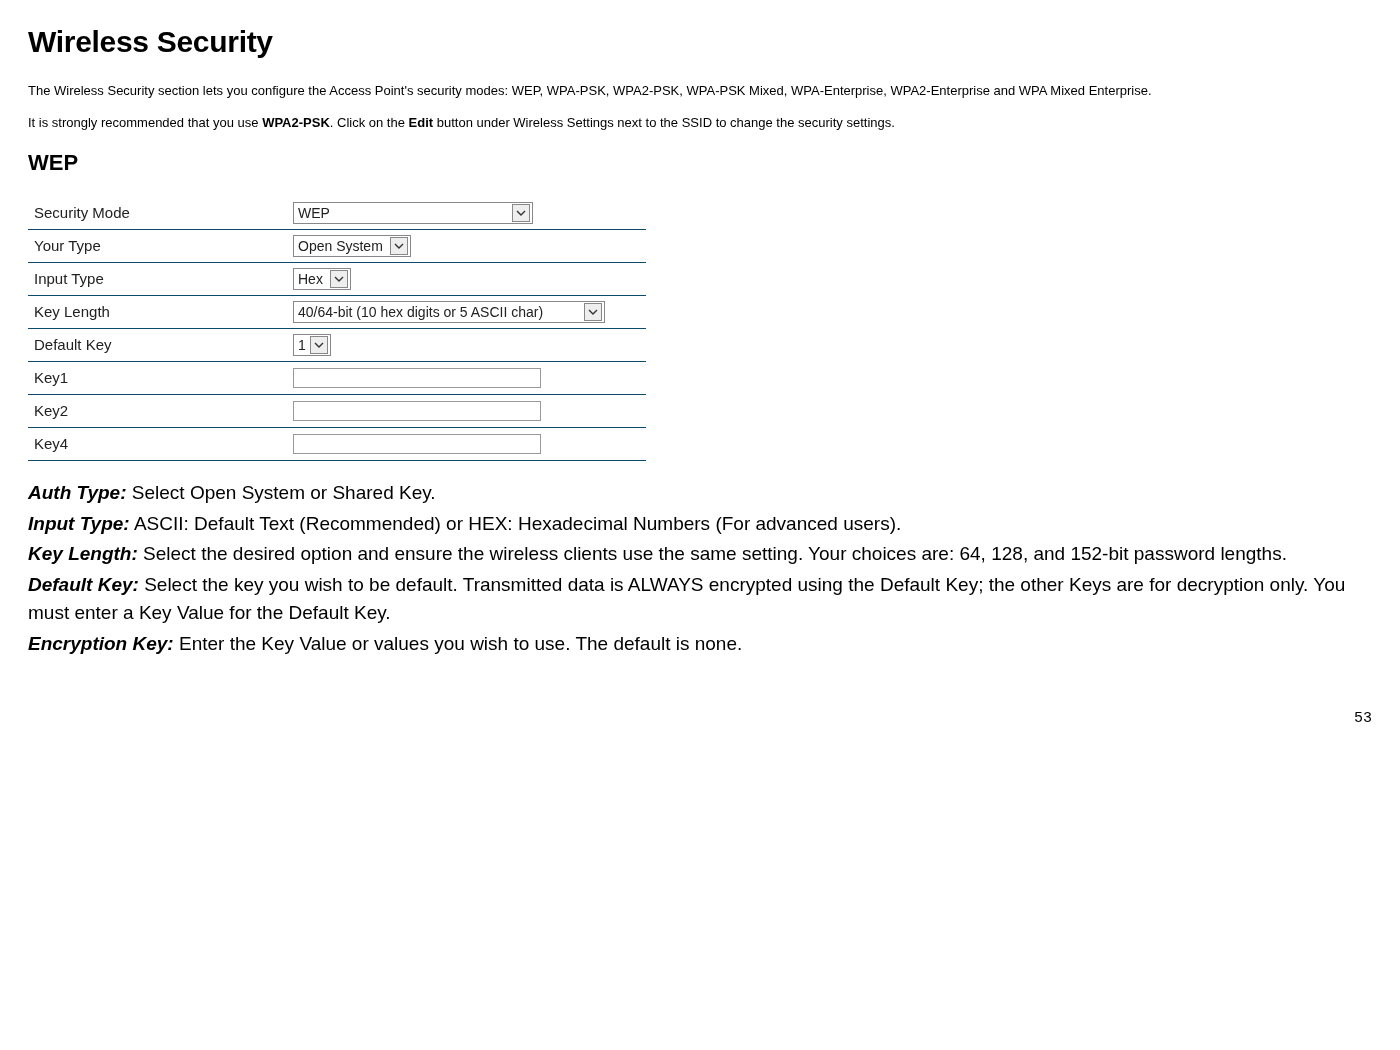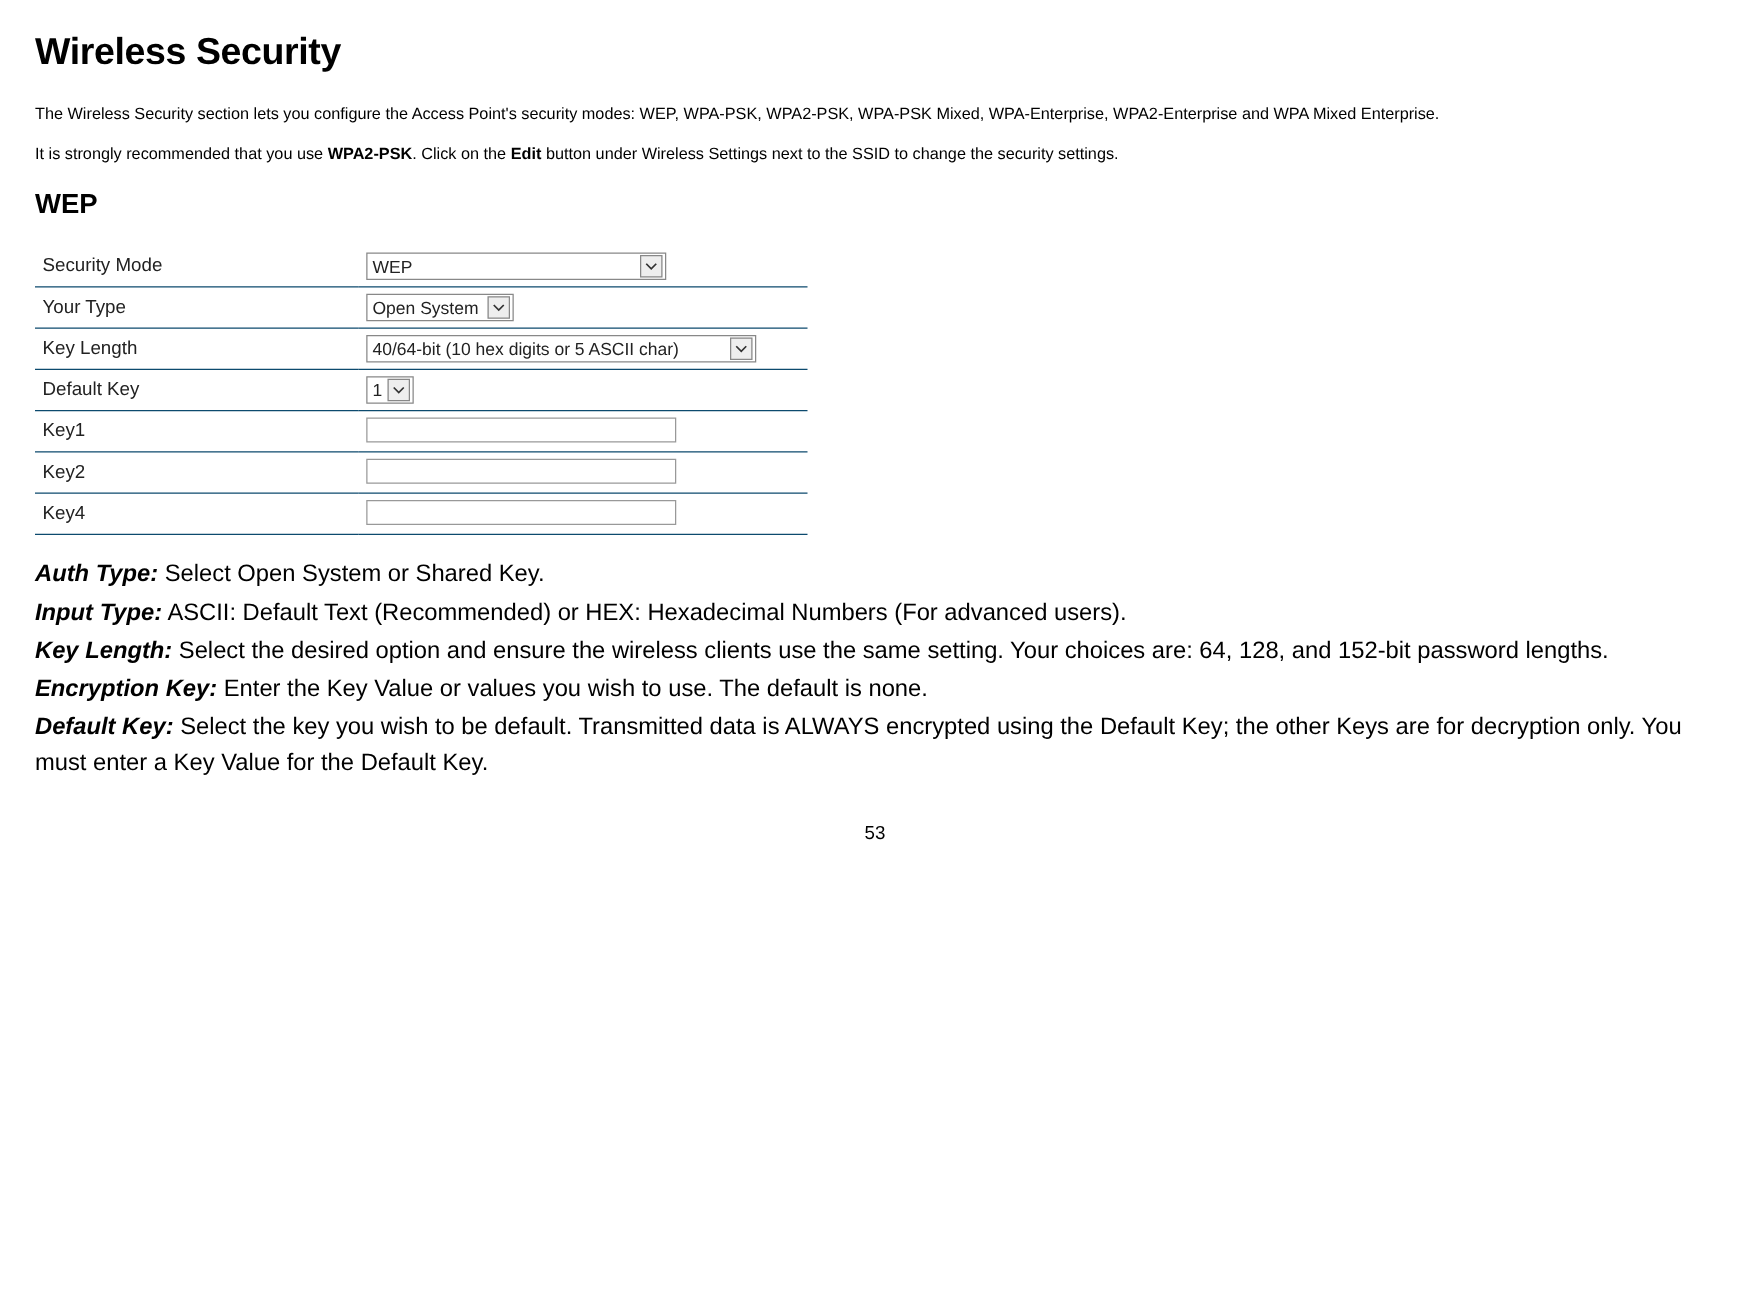--- a/index.html
+++ b/index.html
@@ -83,24 +83,24 @@
   .sel-keylen { width: 312px; }
   .sel-defkey { width: 38px; }
   .inp-key { width: 248px; }
   .definitions p {
     margin: 0 0 2px 0;
     font-size: 19px;
     line-height: 1.5;
   }
   .definitions .bold { font-weight: 700; font-style: italic; }
   .page-number {
-    text-align: center;
-    font-family: Liberation Sans, sans-serif;
+    text-align: right;
+    font-family: Liberation Mono, monospace;
     font-size: 15px;
-    margin-top: 31px;
+    margin-top: 50px;
   }
 </style>
 </head>
 <body>
 
 <h1 class="page-title">Wireless Security</h1>
 
 <p class="body">The Wireless Security section lets you configure the Access Point's security modes: WEP, WPA-PSK, WPA2-PSK, WPA-PSK Mixed, WPA-Enterprise, WPA2-Enterprise and WPA Mixed Enterprise.</p>
 
 <p class="body">
@@ -131,20 +131,33 @@
         <span class="sel-text">Open System</span>
         <span class="caret">
           <svg width="10" height="10" viewBox="0 0 10 10">
                 <path d="M1 3 L5 7 L9 3" fill="none" stroke="#333" stroke-width="1.4"></path>
               </svg>
         </span>
       </span>
     </td>
   </tr>
   <tr>
+    <td class="label-cell">Input Type</td>
+    <td class="value-cell">
+      <span class="select-box sel-hex">
+        <span class="sel-text">Hex</span>
+        <span class="caret">
+          <svg width="10" height="10" viewBox="0 0 10 10">
+                <path d="M1 3 L5 7 L9 3" fill="none" stroke="#333" stroke-width="1.4"></path>
+              </svg>
+        </span>
+      </span>
+    </td>
+  </tr>
+  <tr>
     <td class="label-cell">Key Length</td>
     <td class="value-cell">
       <span class="select-box sel-keylen">
         <span class="sel-text">40/64-bit (10 hex digits or 5 ASCII char)</span>
         <span class="caret">
           <svg width="10" height="10" viewBox="0 0 10 10">
                 <path d="M1 3 L5 7 L9 3" fill="none" stroke="#333" stroke-width="1.4"></path>
               </svg>
         </span>
       </span>
@@ -182,20 +195,20 @@
   <p>
     <span class="bold">Auth Type:</span><span> Select Open System or Shared Key.</span>
   </p>
   <p>
     <span class="bold">Input Type:</span><span> ASCII: Default Text (Recommended) or HEX: Hexadecimal Numbers (For advanced users).</span>
   </p>
   <p>
     <span class="bold">Key Length:</span><span> Select the desired option and ensure the wireless clients use the same setting. Your choices are: 64, 128, and 152-bit password lengths.</span>
   </p>
   <p>
+    <span class="bold">Default Key:</span><span> Select the key you wish to be default. Transmitted data is ALWAYS encrypted using the Default Key; the other Keys are for decryption only. You must enter a Key Value for the Default Key.</span>
+  </p>
+  <p>
     <span class="bold">Encryption Key:</span><span> Enter the Key Value or values you wish to use. The default is none.</span>
   </p>
-  <p>
-    <span class="bold">Default Key:</span><span> Select the key you wish to be default. Transmitted data is ALWAYS encrypted using the Default Key; the other Keys are for decryption only. You must enter a Key Value for the Default Key.</span>
-  </p>
 </div>
 
 <div class="page-number">53</div>
 
 </body></html>

